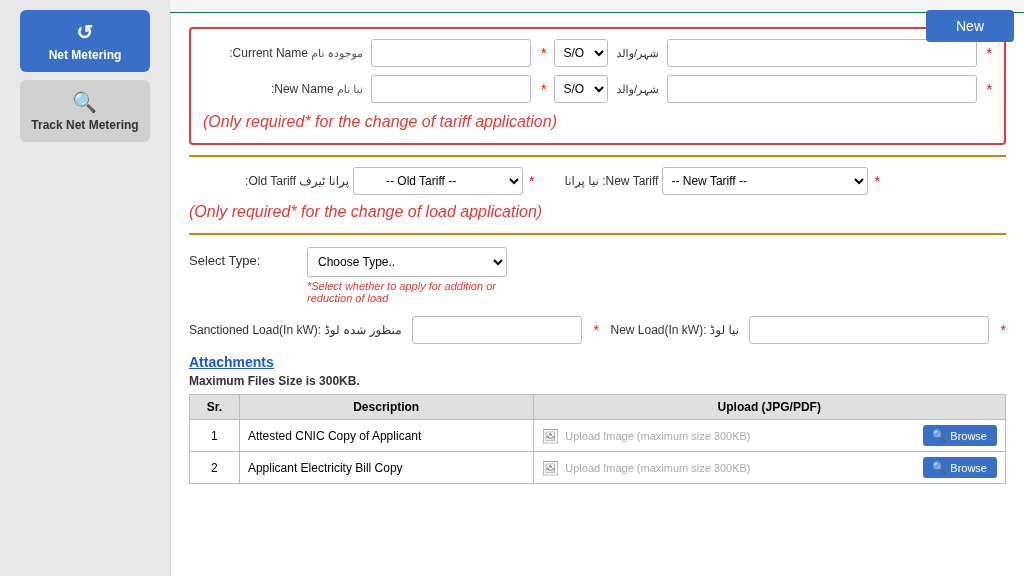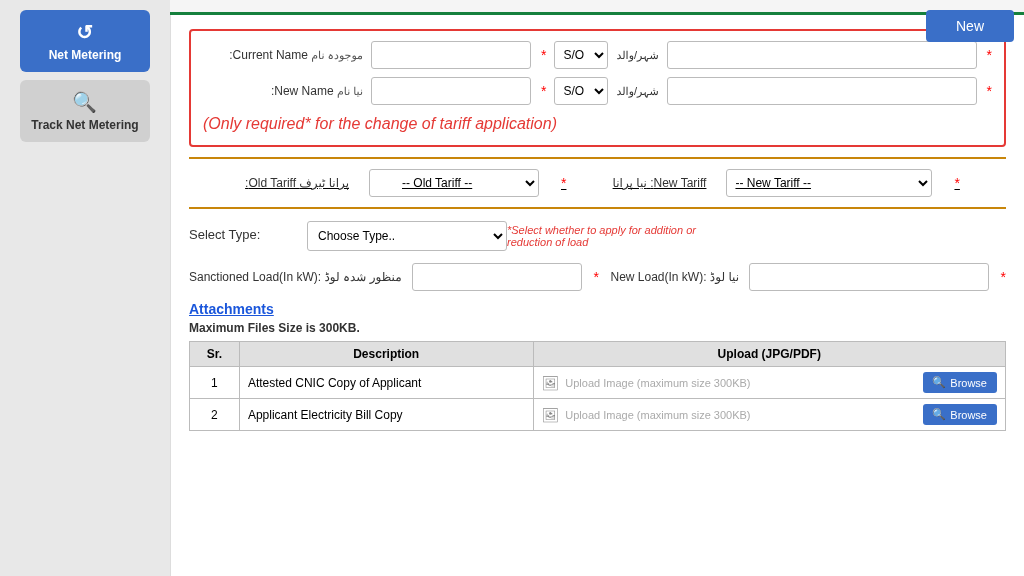--- a/index.html
+++ b/index.html
@@ -125,23 +125,22 @@
     }
 
     
     .tariff-section {
       margin-bottom: 6px;
     }
 
     .tariff-row {
       display: flex;
       align-items: center;
-      gap: 20px;
+      gap: 4px;
       margin-bottom: 6px;
-      text-decoration: underline;
     }
 
     .tariff-label {
       min-width: 160px;
       font-size: 12px;
       color: #333;
       direction: rtl;
       text-align: right;
     }
 
@@ -159,21 +158,22 @@
 
     .select-type-label {
       font-size: 13px;
       color: #333;
       min-width: 100px;
       padding-top: 6px;
     }
 
     .select-type-right {
       display: flex;
-      flex-direction: row;
+      flex-direction: column;
+      align-items: center;
     }
 
     .type-select {
       border: 1px solid #bbb;
       border-radius: 3px;
       height: 30px;
       padding: 0 6px;
       font-size: 12px;
       background: white;
       width: 200px;
@@ -296,21 +296,21 @@
       flex: 1;
       display: flex;
       flex-direction: column;
     }
 
     .top-bar {
       display: flex;
       justify-content: flex-end;
       padding: 6px 10px;
       background: #f5f5f5;
-      border-bottom: 3px solid #15803d;
+      border-bottom: 1px solid #15803d;
     }
   </style>
 </head>
 <body>
 
 <div class="sidebar">
   <div class="sidebar-btn active">
     <span class="sidebar-icon">↺</span>
     <span>Net Metering</span>
   </div>
@@ -382,20 +382,21 @@
 
         <span class="tariff-label" style="min-width:120px;">
           <span>New Tariff:</span>
           <span class="urdu">نیا پرانا</span>
         </span>
         <select class="select-input" style="width:206px;">
           <option>-- New Tariff --</option>
         </select>
         <span class="required-star">*</span>
       </div>
+      <div class="warning-text">(Only required* for the change of load application)</div>
     </div>
 
     <hr class="divider">
 
     <div class="select-type-section">
       <div class="select-type-row">
         <span class="select-type-label">Select Type:</span>
         <div class="select-type-right">
           <select class="type-select">
             <option>Choose Type..</option>

